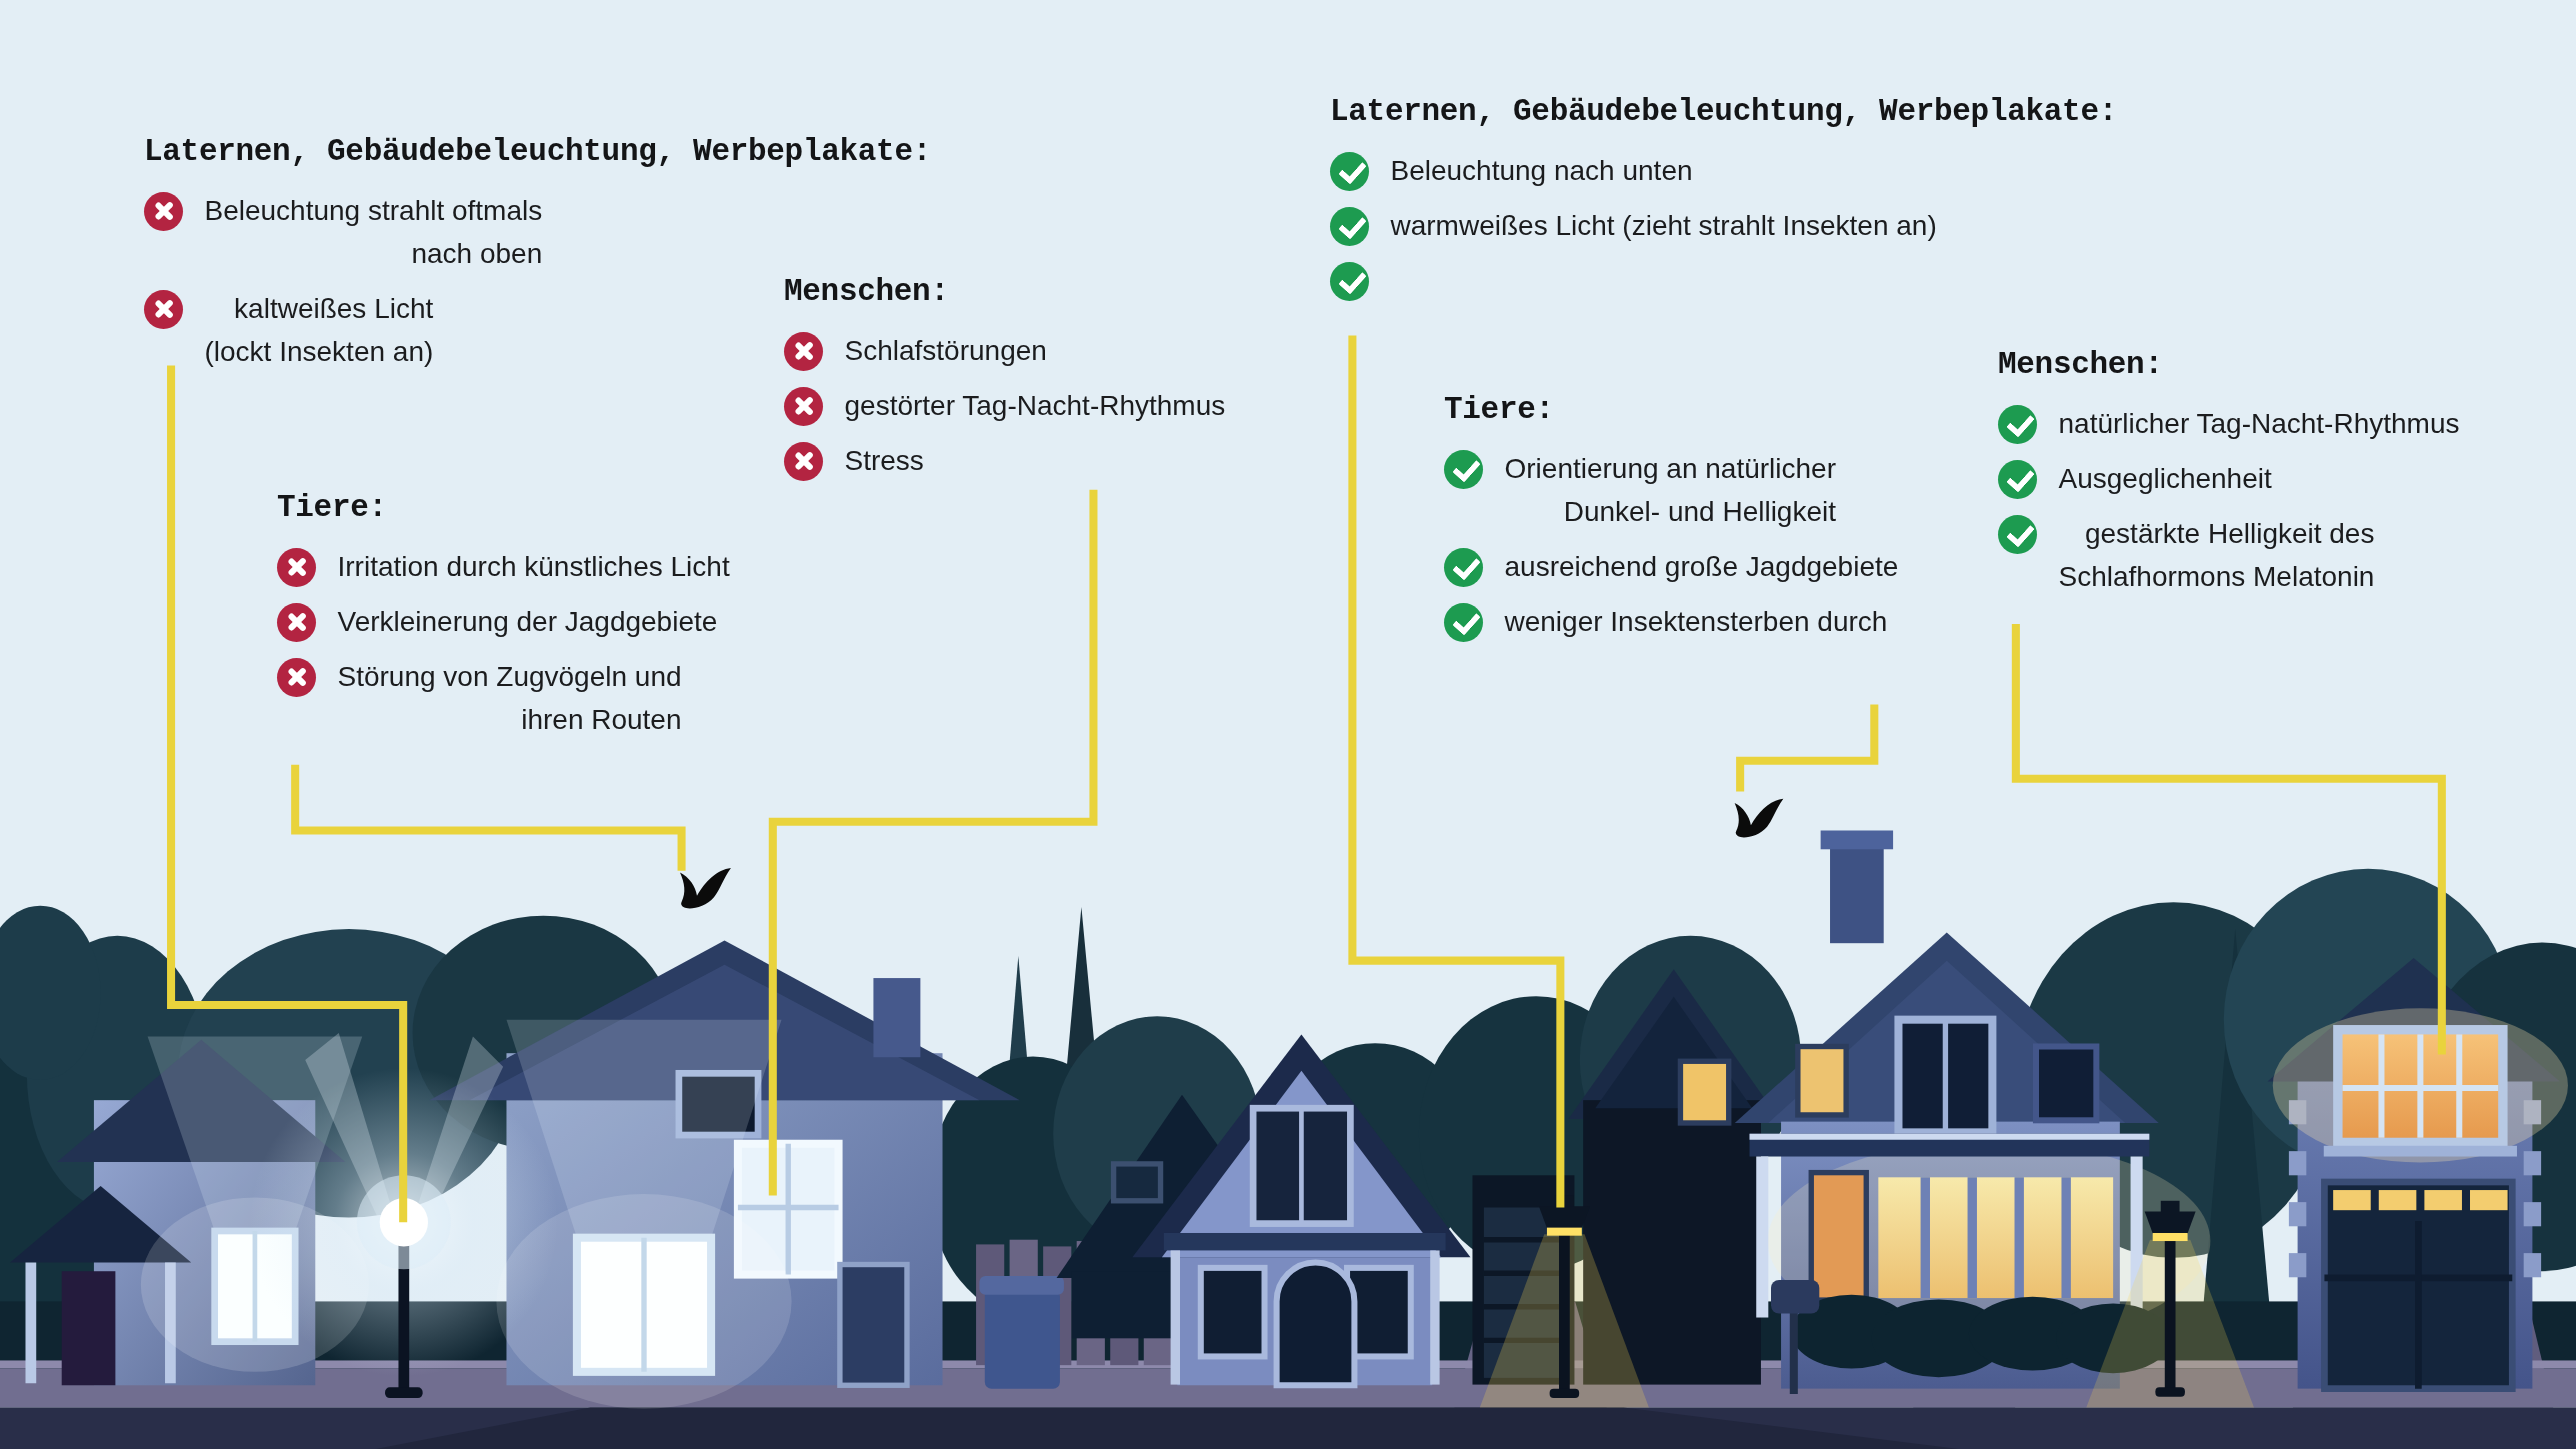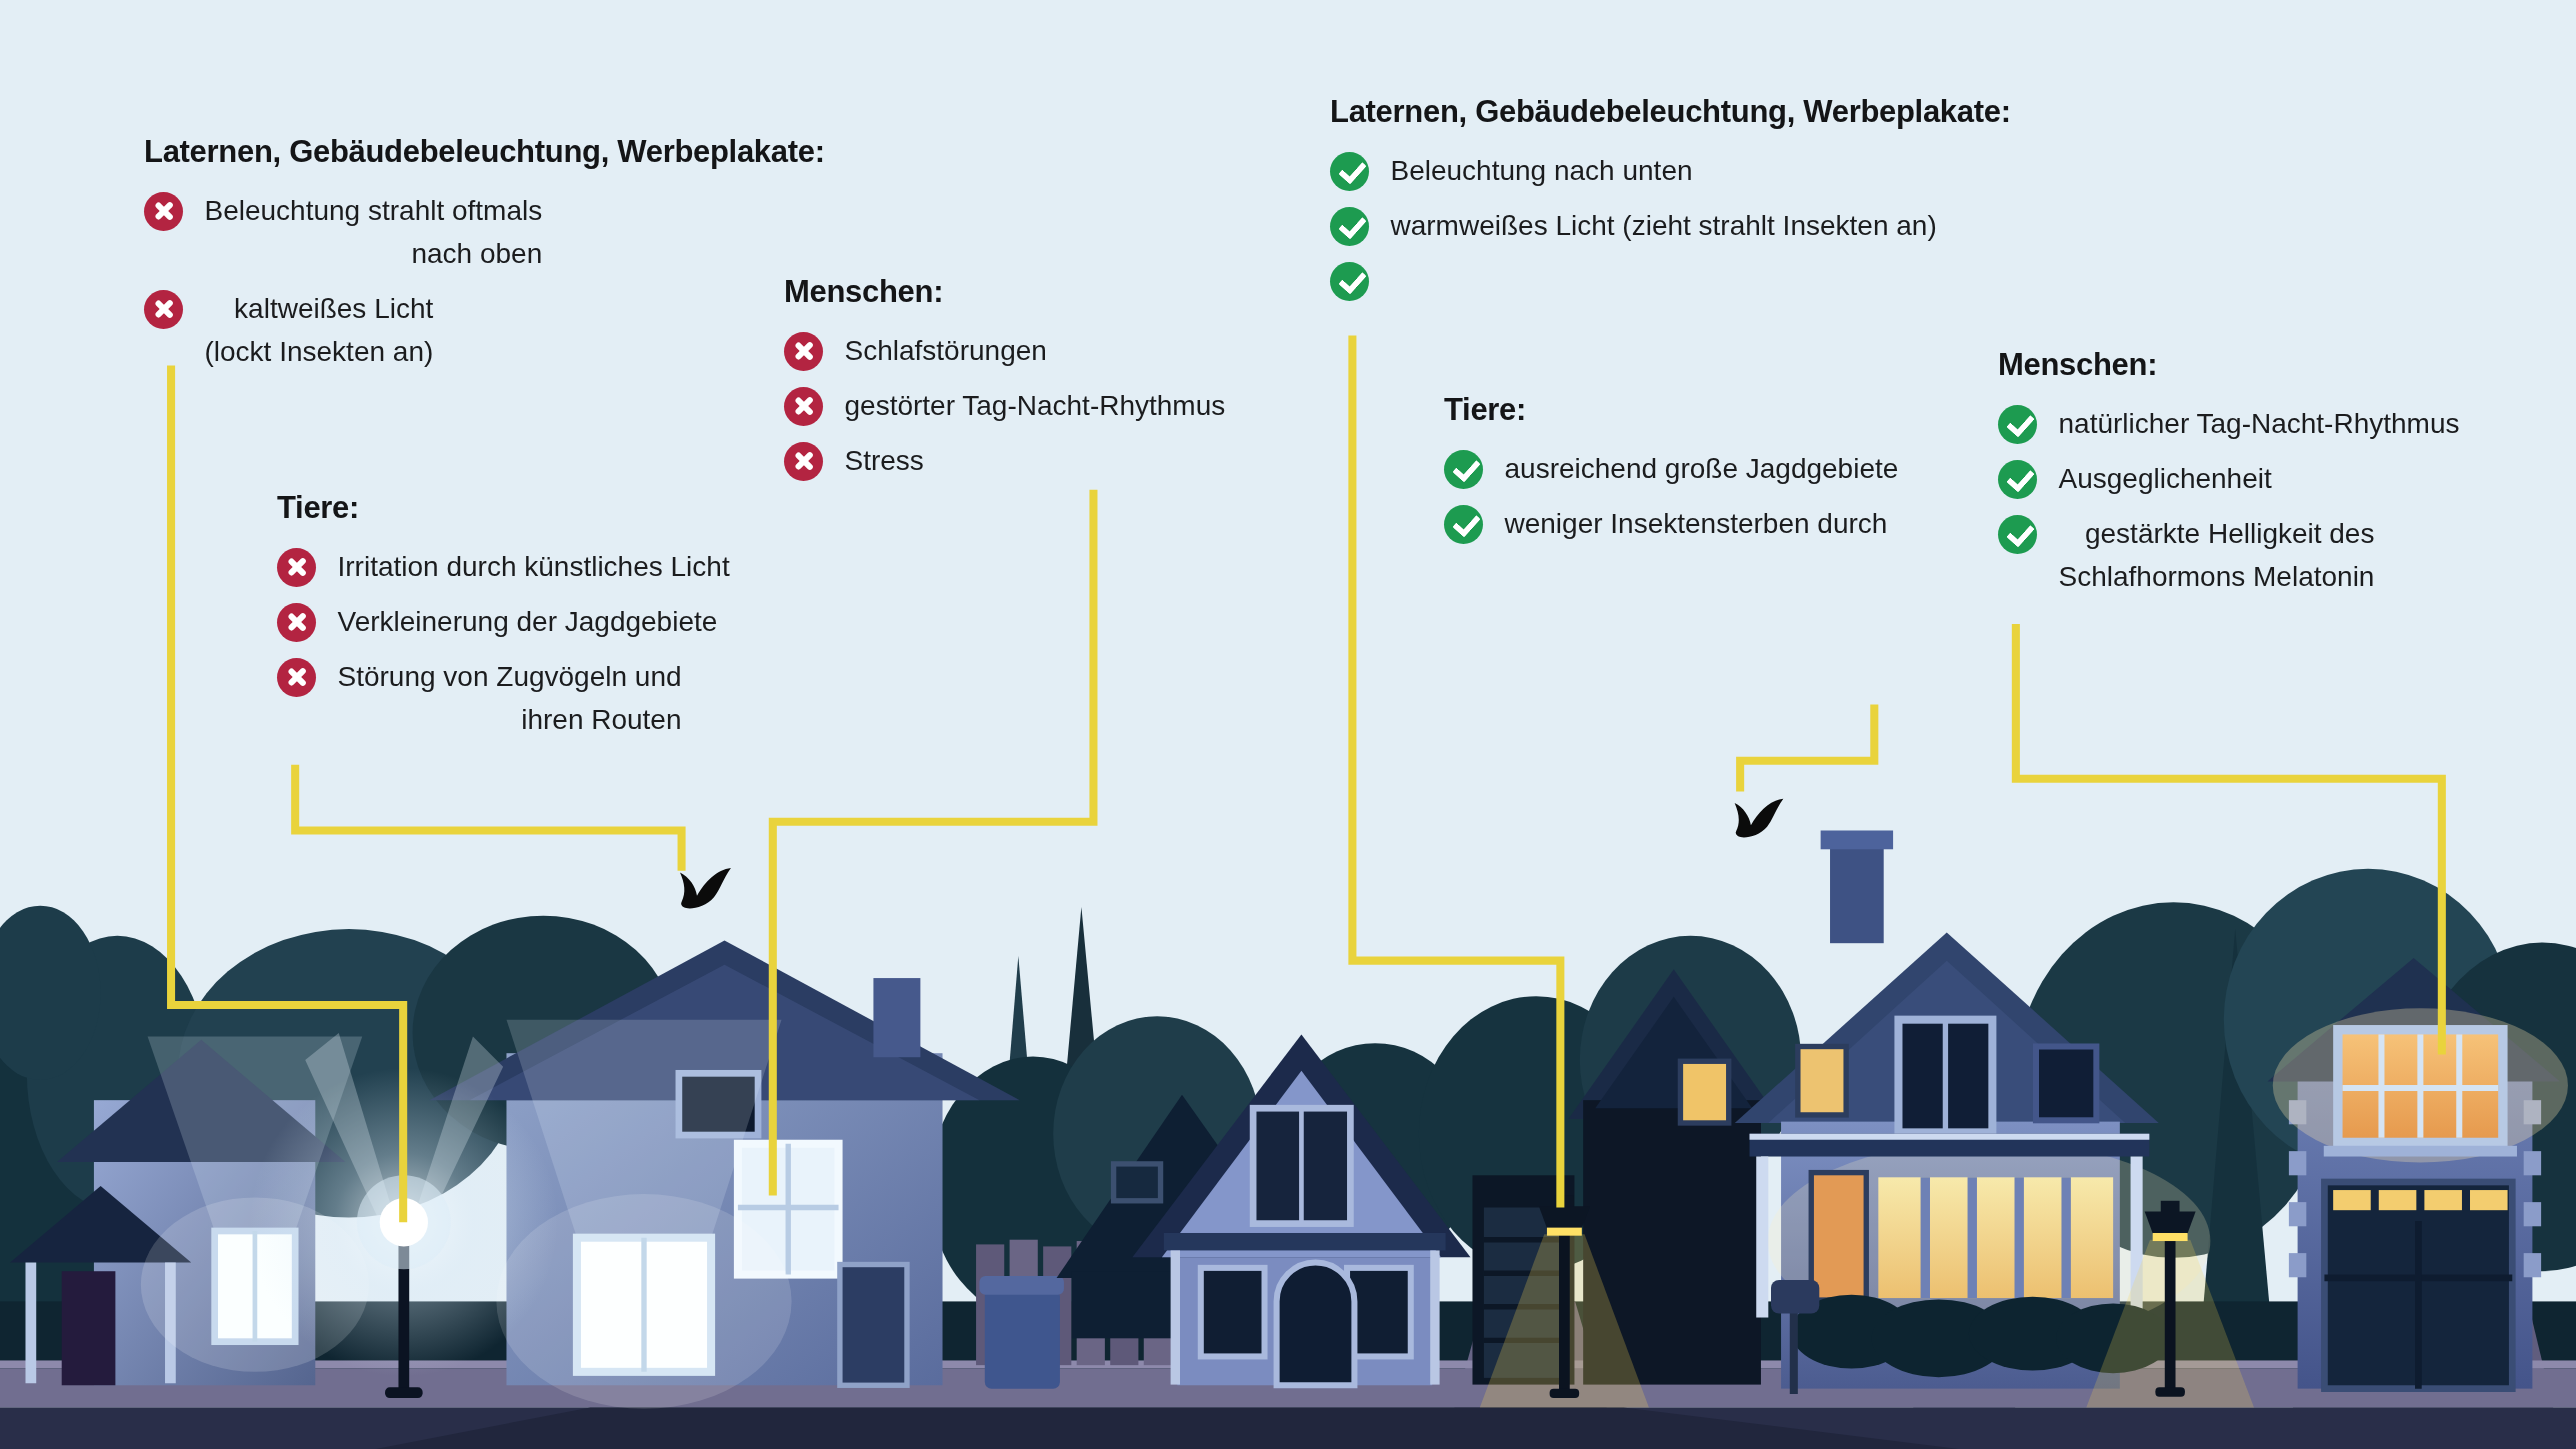--- a/index.html
+++ b/index.html
@@ -13,20 +13,21 @@
     font-family:"Liberation Sans","DejaVu Sans",sans-serif;
     color:var(--text-dark);
     position:relative;overflow:hidden;
   }
   .scene{position:absolute;inset:0;width:2576px;height:1449px;display:block;}
   .connector{stroke:var(--connector-yellow);stroke-width:12;fill:none;}
   .block{position:absolute;}
   .block h2{
     margin:0 0 19px 0;font-size:31px;line-height:36px;font-weight:700;color:#141517;
     letter-spacing:-0.3px;
+    font-family:Liberation Mono, monospace;
   }
   .block ul{list-style:none;margin:0;padding:0;}
   .item{display:flex;align-items:flex-start;gap:21.5px;margin:0 0 12px 0;}
   .icon{width:39px;height:39px;border-radius:50%;flex:0 0 auto;position:relative;margin-top:2.7px;}
   .icon.neg{background:var(--negative-red);}
   .icon.pos{background:var(--positive-green);}
   .icon.neg::before,.icon.neg::after{
     content:"";position:absolute;left:50%;top:50%;width:21.5px;height:6px;border-radius:3.4px;background:#fff;
   }
   .icon.neg::before{transform:translate(-50%,-50%) rotate(45deg);}
@@ -385,20 +386,27 @@
       </li>
     </ul>
 </section>
 
 <section class="block" id="block-tiere-positive">
   <h2>Tiere:</h2>
   <ul>
       <li class="item">
         <span class="icon pos"></span>
         <div class="lines">
+          <div class="line">Orientierung an natürlicher</div>
+          <div class="line">Dunkel- und Helligkeit</div>
+        </div>
+      </li>
+      <li class="item">
+        <span class="icon pos"></span>
+        <div class="lines">
           <div class="line">ausreichend große Jagdgebiete</div>
         </div>
       </li>
       <li class="item">
         <span class="icon pos"></span>
         <div class="lines">
           <div class="line">weniger Insektensterben durch</div>
         </div>
       </li>
     </ul>

